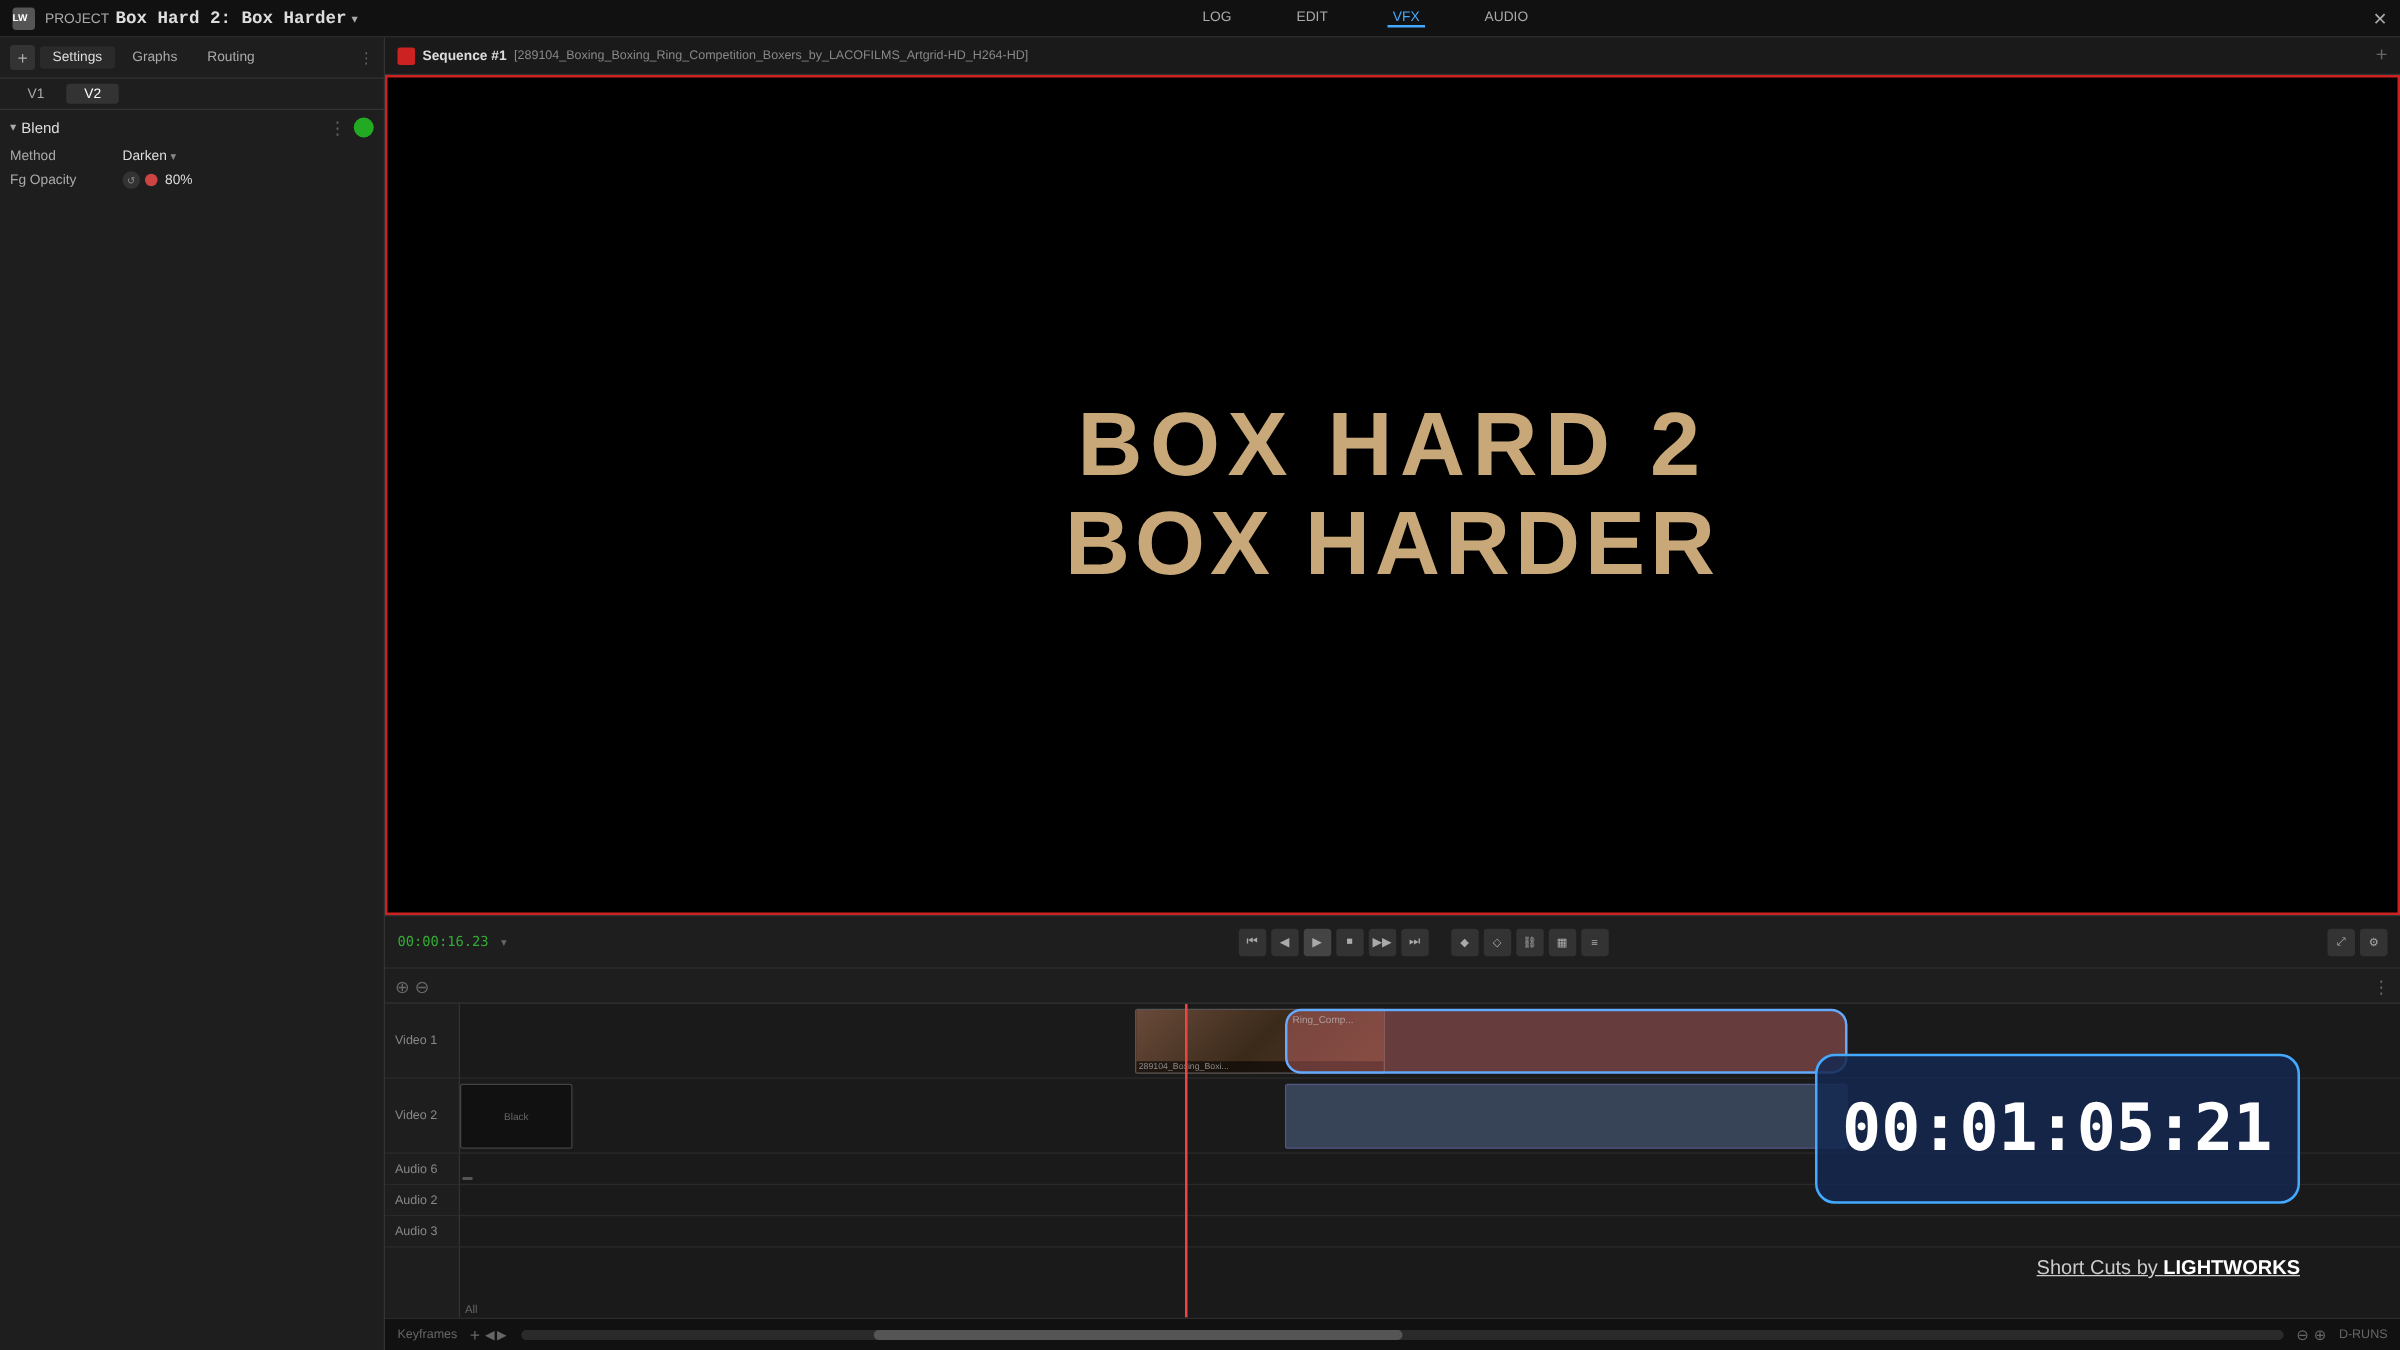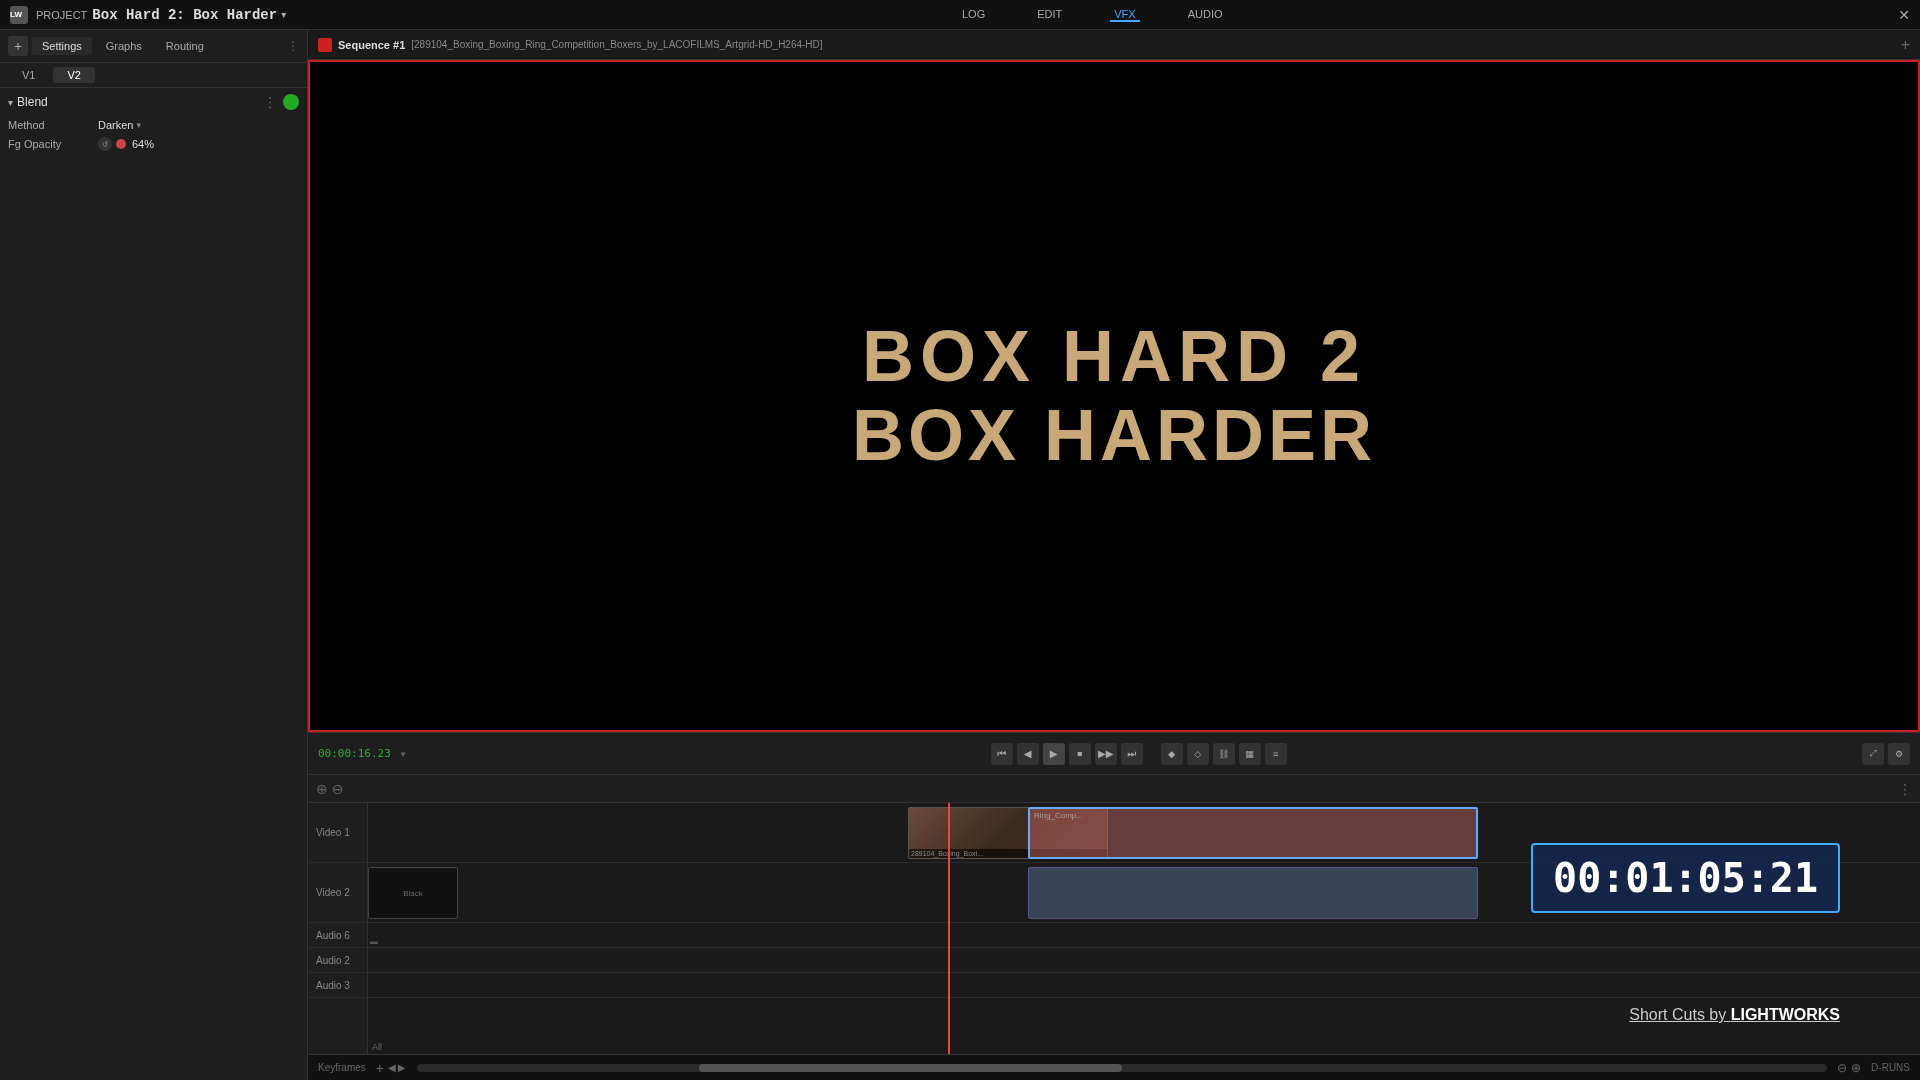--- a/index.html
+++ b/index.html
@@ -382,21 +382,21 @@
       overflow: hidden;
     }
     .clip-v1-2 {
       position: absolute;
       left: 660px;
       top: 4px;
       width: 450px;
       height: 52px;
       background: rgba(180, 100, 100, 0.35);
       border: 2px solid #6af;
-      border-radius: 2px;
+      border-radius: 13px;
       overflow: hidden;
     }
 
     .clip-v2-1 {
       position: absolute;
       left: 0px;
       top: 4px;
       width: 90px;
       height: 52px;
       background: #111;
@@ -427,24 +427,24 @@
       pointer-events: none;
     }
 
     
     .timecode-overlay {
       position: absolute;
       right: 80px;
       top: 40px;
       background: rgba(20, 40, 80, 0.85);
       border: 2px solid #4af;
-      border-radius: 4px;
-      padding: 10px 20px;
+      border-radius: 16px;
+      padding: 28px 20px;
       font-family: monospace;
-      font-size: 40px;
+      font-size: 52px;
       color: #fff;
       font-weight: bold;
       z-index: 20;
       pointer-events: none;
     }
 
     
     .shortcut-overlay {
       position: absolute;
       bottom: 30px;
@@ -549,21 +549,21 @@
         <span class="blend-row-value">
           <span>Darken</span>
           <span style="font-size:9px;color:#888;margin-left:3px;">▾</span>
         </span>
       </div>
 
       <div class="blend-row">
         <span class="blend-row-label">Fg Opacity</span>
         <div class="blend-row-reset">↺</div>
         <div class="blend-row-dot"></div>
-        <span class="blend-row-value">64%</span>
+        <span class="blend-row-value">80%</span>
       </div>
     </div>
   </div>
 
   <div class="right-content">
 
     <div class="sequence-bar">
       <div class="seq-icon"></div>
       <span class="seq-title">Sequence #1</span>
       <span class="seq-file">[289104_Boxing_Boxing_Ring_Competition_Boxers_by_LACOFILMS_Artgrid-HD_H264-HD]</span>

